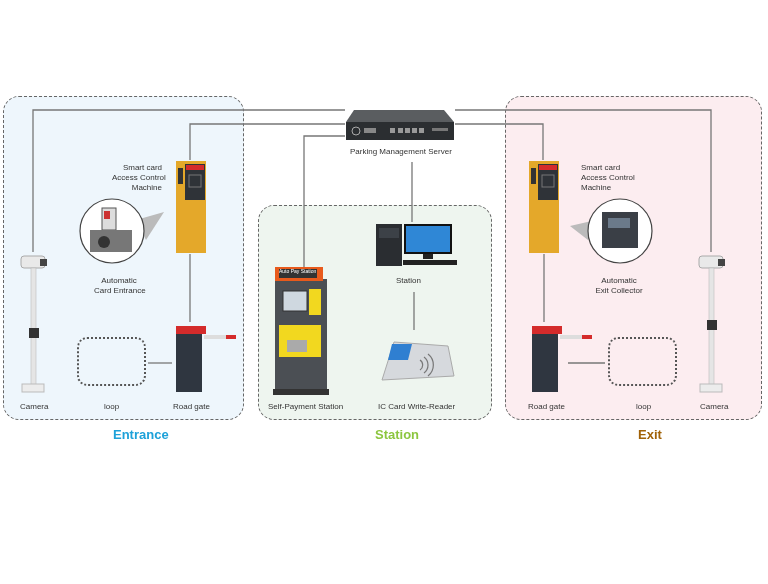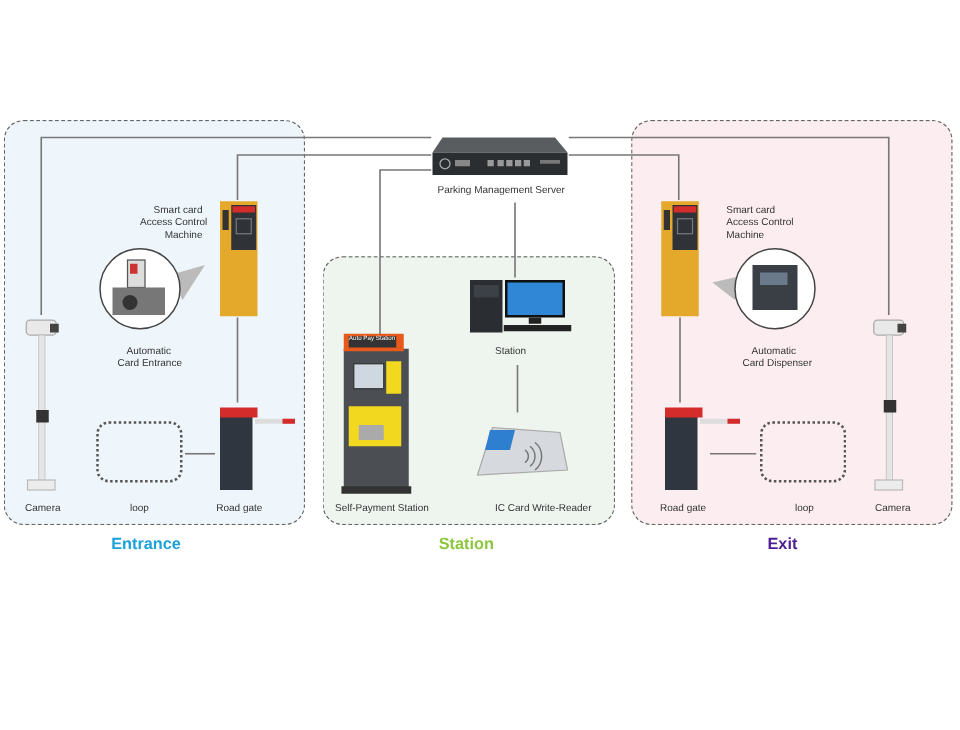--- a/index.html
+++ b/index.html
@@ -2,21 +2,21 @@
 <html><head>
 <meta charset="utf-8">
 <style>
   html,body{margin:0;padding:0;background:#ffffff;}
   body{width:768px;height:584px;position:relative;overflow:hidden;font-family:"Liberation Sans",sans-serif;color:#333;}
   .zone{position:absolute;border:1.2px dashed #666;border-radius:16px;box-sizing:border-box;}
   #zone-entrance{left:3px;top:96px;width:241px;height:324px;background:#eef6fc;}
   #zone-payment{left:258px;top:205px;width:234px;height:215px;background:#eef5ef;}
   #zone-exit{left:505px;top:96px;width:257px;height:324px;background:#fcedf0;}
   .lbl{position:absolute;font-size:8px;color:#333;white-space:nowrap;line-height:10px;}
-  .zlbl{position:absolute;font-size:13px;font-weight:bold;top:427px;}
+  .zlbl{position:absolute;font-size:13px;font-weight:bold;top:427px;margin-left:24px;}
   svg.wires{position:absolute;left:0;top:0;}
   .dev{position:absolute;}
   .loop{position:absolute;border:2px dotted #555;border-radius:10px;box-sizing:border-box;}
 </style>
 </head>
 <body>
 
 <div class="zone" id="zone-entrance"></div>
 <div class="zone" id="zone-payment"></div>
 <div class="zone" id="zone-exit"></div>
@@ -115,21 +115,21 @@
   <rect x="31" y="4" width="44" height="26" fill="#2f87d6"></rect>
   <rect x="48" y="32" width="10" height="5" fill="#222"></rect>
   <rect x="28" y="38" width="54" height="5" fill="#222"></rect>
 </svg>
 <div class="lbl" style="left:396px;top:276px">Station</div>
 <svg class="dev" style="left:378px;top:338px" width="78" height="50">
   <polygon points="16,4 70,8 76,38 4,42" fill="#d6d9dd" stroke="#aaa"></polygon>
   <polygon points="14,6 34,6 30,22 10,22" fill="#2f7fd1"></polygon>
   <path d="M42 22 a6 6 0 0 1 0 10 M46 19 a10 10 0 0 1 0 16 M50 16 a14 14 0 0 1 0 22" fill="none" stroke="#777" stroke-width="1.2"></path>
 </svg>
-<div class="lbl" style="left:396px;top:402px">IC Card Write-Reader</div>
+<div class="lbl" style="left:378px;top:402px">IC Card Write-Reader</div>
 <div class="zlbl" style="left:351px;color:#8cc63f">Station</div>
 
 <svg class="dev" style="left:528px;top:160px" width="32" height="94">
   <rect x="1" y="1" width="30" height="92" fill="#e4a82a"></rect>
   <rect x="10" y="4" width="20" height="36" fill="#2f3338"></rect>
   <rect x="11" y="5" width="18" height="5" fill="#d42b2b"></rect>
   <rect x="3" y="8" width="5" height="16" fill="#333"></rect>
   <rect x="14" y="15" width="12" height="12" fill="none" stroke="#777"></rect>
 </svg>
 <div class="lbl" style="left:581px;top:163px">
@@ -138,32 +138,32 @@
   <div>Machine</div>
 </div>
 <svg class="dev" style="left:568px;top:198px" width="90" height="70">
   <polygon points="28,22 2,28 20,42" fill="#bbb"></polygon>
   <circle cx="52" cy="33" r="32" fill="#fff" stroke="#444" stroke-width="1.2"></circle>
   <rect x="34" y="14" width="36" height="36" fill="#3a3f46"></rect>
   <rect x="40" y="20" width="22" height="10" fill="#6b7a8a"></rect>
 </svg>
 <div class="lbl" style="left:594px;top:276px;text-align:center;width:50px">
   <div>Automatic</div>
-  <div>Card Dispenser</div>
+  <div>Exit Collector</div>
 </div>
 <svg class="dev" style="left:530px;top:322px" width="66" height="72">
   <rect x="2" y="8" width="26" height="62" fill="#2f3640"></rect>
   <rect x="2" y="4" width="30" height="8" fill="#d42b2b"></rect>
   <rect x="30" y="13" width="30" height="4" fill="#ddd"></rect>
   <rect x="52" y="13" width="10" height="4" fill="#d42b2b"></rect>
 </svg>
 <div class="loop" style="left:608px;top:337px;width:69px;height:49px"></div>
 <svg class="dev" style="left:696px;top:252px" width="32" height="142">
   <rect x="3" y="4" width="24" height="12" rx="3" fill="#e9e9e9" stroke="#aaa"></rect>
   <rect x="22" y="7" width="7" height="7" fill="#444"></rect>
   <rect x="13" y="16" width="5" height="118" fill="#e5e5e5" stroke="#bbb" stroke-width="0.6"></rect>
   <rect x="11" y="68" width="10" height="10" fill="#333"></rect>
   <rect x="4" y="132" width="22" height="8" fill="#ececec" stroke="#bbb"></rect>
 </svg>
 <div class="lbl" style="left:528px;top:402px">Road gate</div>
 <div class="lbl" style="left:636px;top:402px">loop</div>
 <div class="lbl" style="left:700px;top:402px">Camera</div>
-<div class="zlbl" style="left:614px;color:#4c1d95">Exit</div>
+<div class="zlbl" style="left:614px;color:#a16207">Exit</div>
 
 </body></html>

